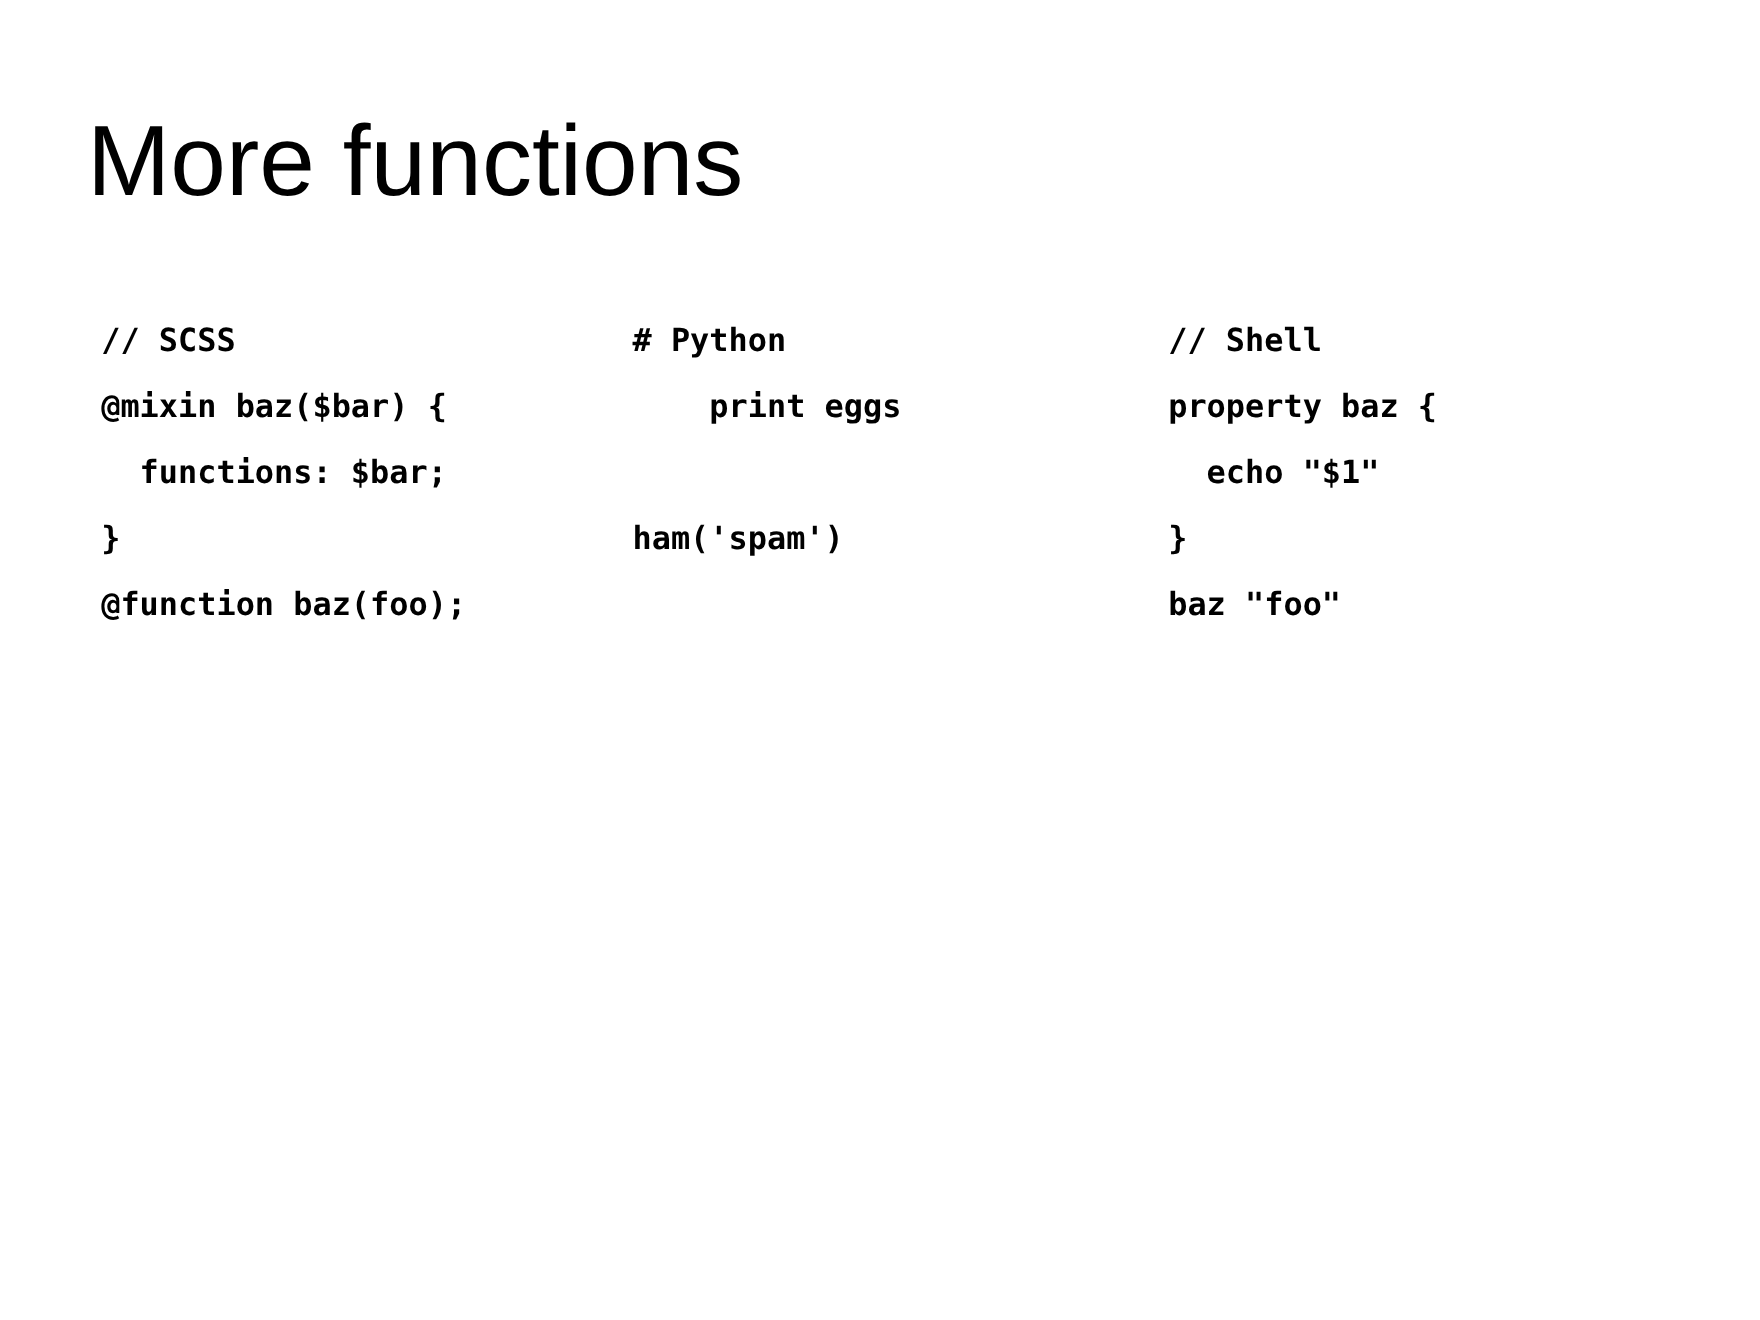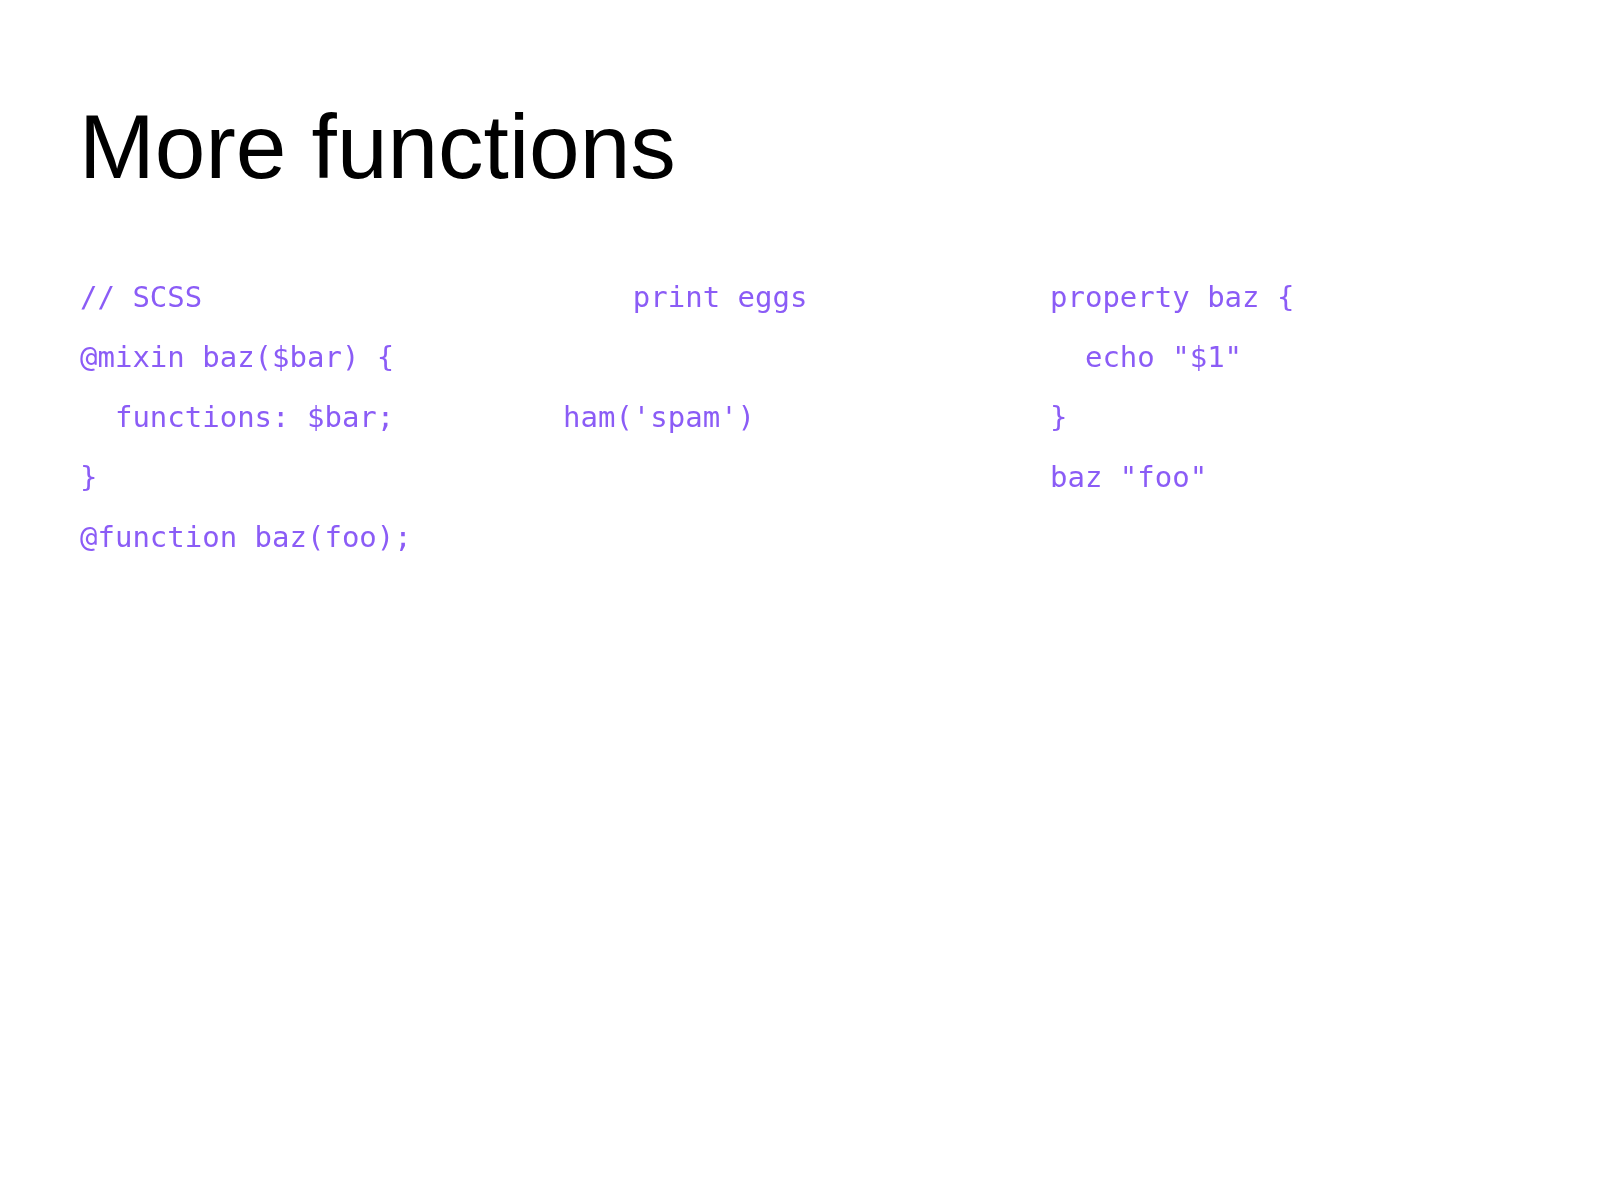--- a/index.html
+++ b/index.html
@@ -27,27 +27,27 @@
     font-weight: normal;
     line-height: 1;
     letter-spacing: 0;
     color: #000000;
     white-space: nowrap;
   }
 
   .code-col {
     position: absolute;
     top: 267px;
-    margin: 0;
+    margin: 12px;
     padding: 0;
     font-family: "DejaVu Sans Mono", "Liberation Mono", monospace;
     font-size: 29px;
-    font-weight: normal;
+    font-weight: bold;
     line-height: 60px;
-    color: #8b5cf6;
+    color: #000000;
   }
 
   .col-1 { left: 80px; }
   .col-2 { left: 563px; }
   .col-3 { left: 1050px; }
 
   .code-line {
     min-height: 60px;
     white-space: pre;
   }
@@ -61,25 +61,27 @@
 
   <div class="code-col col-1">
     <div class="code-line">// SCSS</div>
     <div class="code-line">@mixin baz($bar) {</div>
     <div class="code-line">  functions: $bar;</div>
     <div class="code-line">}</div>
     <div class="code-line">@function baz(foo);</div>
   </div>
 
   <div class="code-col col-2">
+    <div class="code-line"># Python</div>
     <div class="code-line">    print eggs</div>
     <div class="code-line"></div>
     <div class="code-line">ham('spam')</div>
   </div>
 
   <div class="code-col col-3">
+    <div class="code-line">// Shell</div>
     <div class="code-line">property baz {</div>
     <div class="code-line">  echo "$1"</div>
     <div class="code-line">}</div>
     <div class="code-line">baz "foo"</div>
   </div>
 
 </div>
 
 </body></html>

